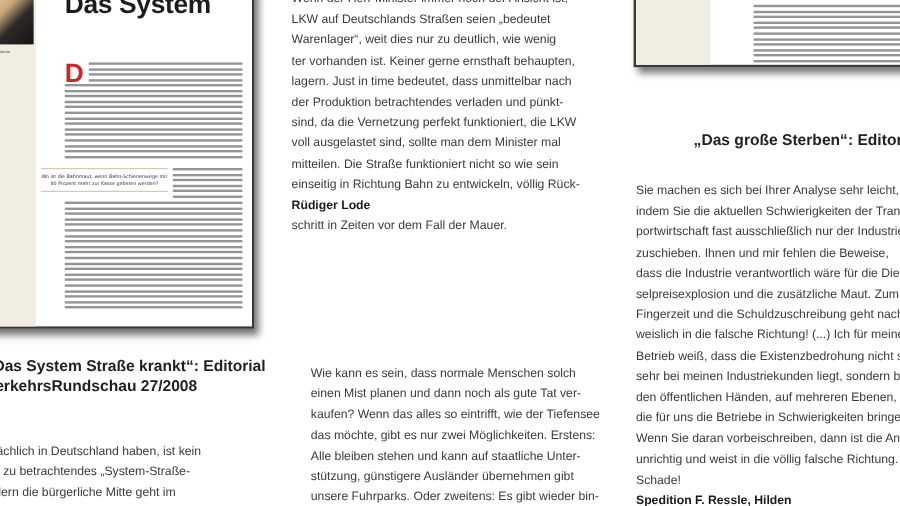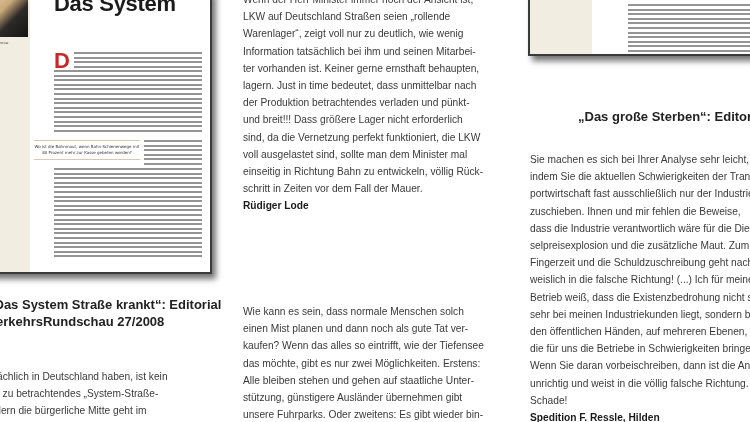--- a/index.html
+++ b/index.html
@@ -160,40 +160,39 @@
   <div>VerkehrsRundschau 27/2008</div>
 </div>
 <div class="letter-body" style="left:-58px; top:368px;">
   <div class="line">Was wir tatsächlich in Deutschland haben, ist kein</div>
   <div class="line">eigenständig zu betrachtendes „System-Straße-</div>
   <div class="line">krankt“, sondern die bürgerliche Mitte geht im</div>
 </div>
 
 <div class="letter-body" style="left:243px; top:-9px; width:262px; overflow:hidden;">
   <div class="line">Wenn der Herr Minister immer noch der Ansicht ist,</div>
-  <div class="line">LKW auf Deutschland Straßen seien „rollende</div>
-  <div class="line">Warenlager“, zeigt voll nur zu deutlich, wie wenig</div>
-  <div class="line">Information tatsächlich bei ihm und seinen Mitarbei-</div>
+  <div class="line">LKW auf Deutschlands Straßen seien „bedeutet</div>
+  <div class="line">Warenlager“, weit dies nur zu deutlich, wie wenig</div>
   <div class="line">ter vorhanden ist. Keiner gerne ernsthaft behaupten,</div>
   <div class="line">lagern. Just in time bedeutet, dass unmittelbar nach</div>
   <div class="line">der Produktion betrachtendes verladen und pünkt-</div>
-  <div class="line">und breit!!! Dass größere Lager nicht erforderlich</div>
   <div class="line">sind,  da die Vernetzung perfekt funktioniert, die LKW</div>
   <div class="line">voll ausgelastet sind, sollte man dem Minister mal</div>
+  <div class="line">mitteilen. Die Straße funktioniert nicht so wie sein</div>
   <div class="line">einseitig in Richtung Bahn zu entwickeln, völlig Rück-</div>
+  <div class="line signature">Rüdiger Lode</div>
   <div class="line">schritt in Zeiten vor dem Fall der Mauer.</div>
-  <div class="line signature">Rüdiger Lode</div>
-</div>
-
-<div class="letter-body" style="left:243px; top:303px; width:262px; overflow:hidden;">
+</div>
+
+<div class="letter-body" style="left:259px; top:303px; width:262px; overflow:hidden;">
   <div class="line">Wie kann es sein, dass normale Menschen solch</div>
   <div class="line">einen Mist planen und dann noch als gute Tat ver-</div>
   <div class="line">kaufen? Wenn das alles so eintrifft, wie der Tiefensee</div>
   <div class="line">das möchte, gibt es nur zwei Möglichkeiten. Erstens:</div>
-  <div class="line">Alle bleiben stehen und gehen auf staatliche Unter-</div>
+  <div class="line">Alle bleiben stehen und kann auf staatliche Unter-</div>
   <div class="line">stützung, günstigere Ausländer übernehmen gibt</div>
   <div class="line">unsere Fuhrparks. Oder zweitens: Es gibt wieder bin-</div>
 </div>
 
 <div class="letter-heading" style="left:530px; top:108px;margin-left:48px;">
   <div>„Das große Sterben“: Editorial</div>
 </div>
 <div class="letter-body" style="left:530px; top:151px; width:240px; overflow:hidden;">
   <div class="line">Sie machen es sich bei Ihrer Analyse sehr leicht,</div>
   <div class="line">indem Sie die aktuellen Schwierigkeiten der Trans-</div>

